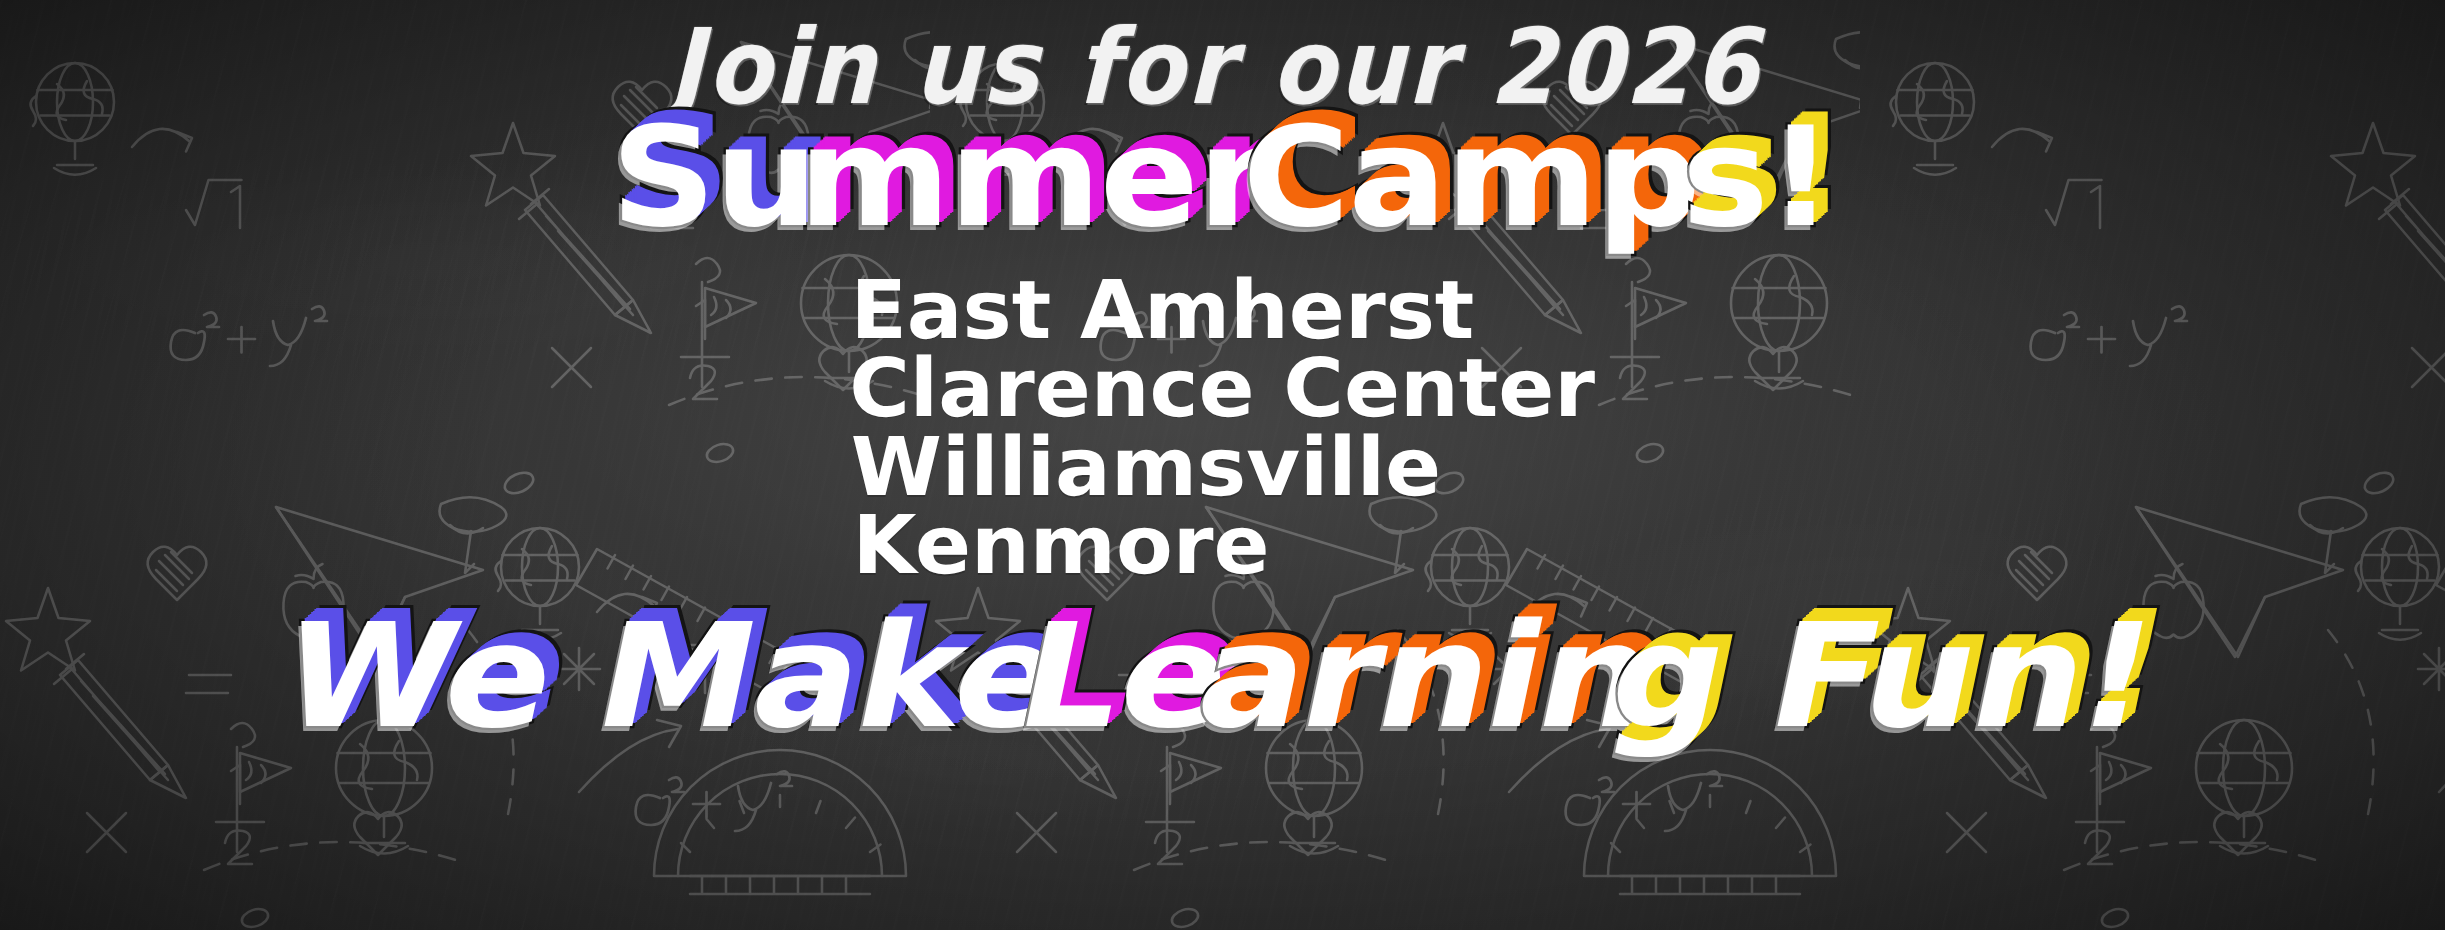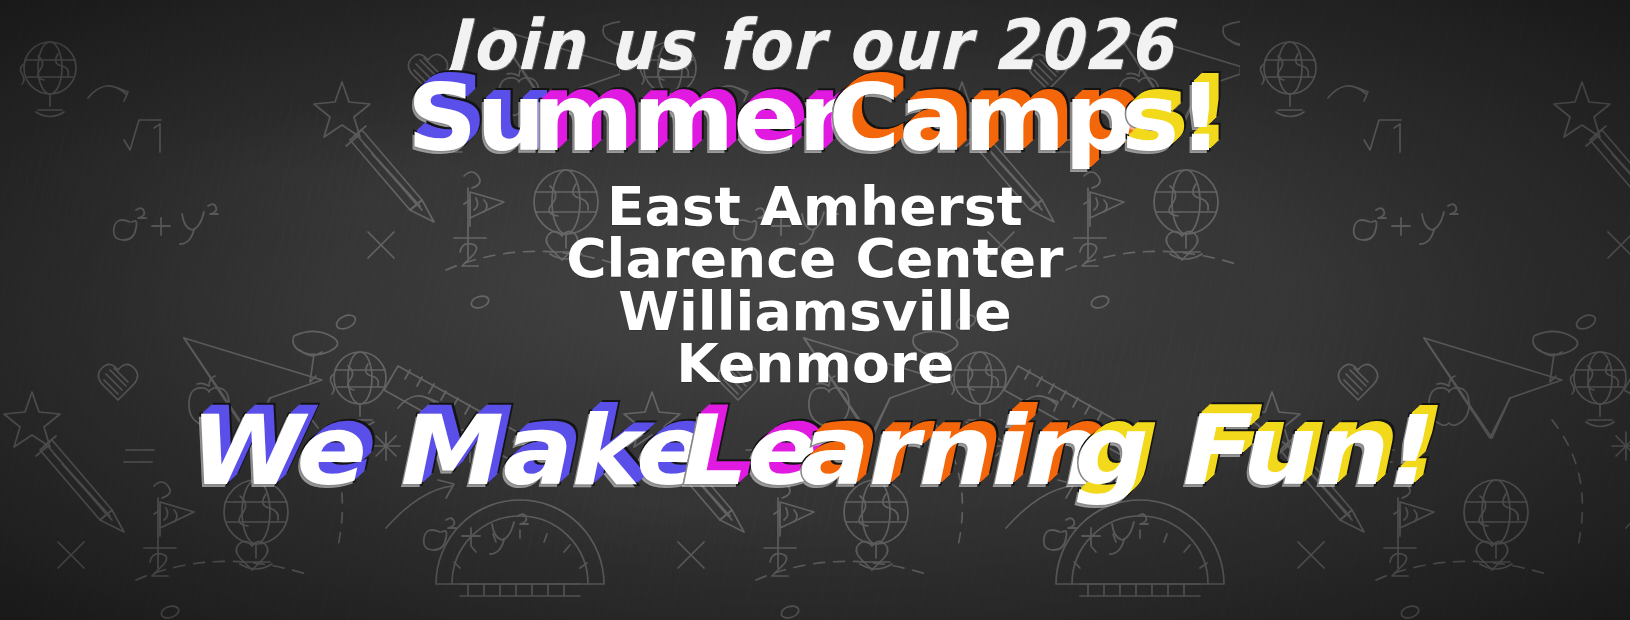--- a/index.html
+++ b/index.html
@@ -112,21 +112,21 @@
   .locations {
     display: flex;
     justify-content: center;
     gap: 180px;
     margin-top: 16px;
     width: 100%;
   }
   .loc-col {
     display: flex;
     flex-direction: column;
-    align-items: center;
+    align-items: flex-start;
   }
   .loc-line {
     font-family: "DejaVu Sans", sans-serif;
     font-weight: 700;
     font-size: 54px;
     line-height: 0.97;
     color: #ffffff;
     white-space: nowrap;
     letter-spacing: 0px;
     transform: scaleX(1.02);

